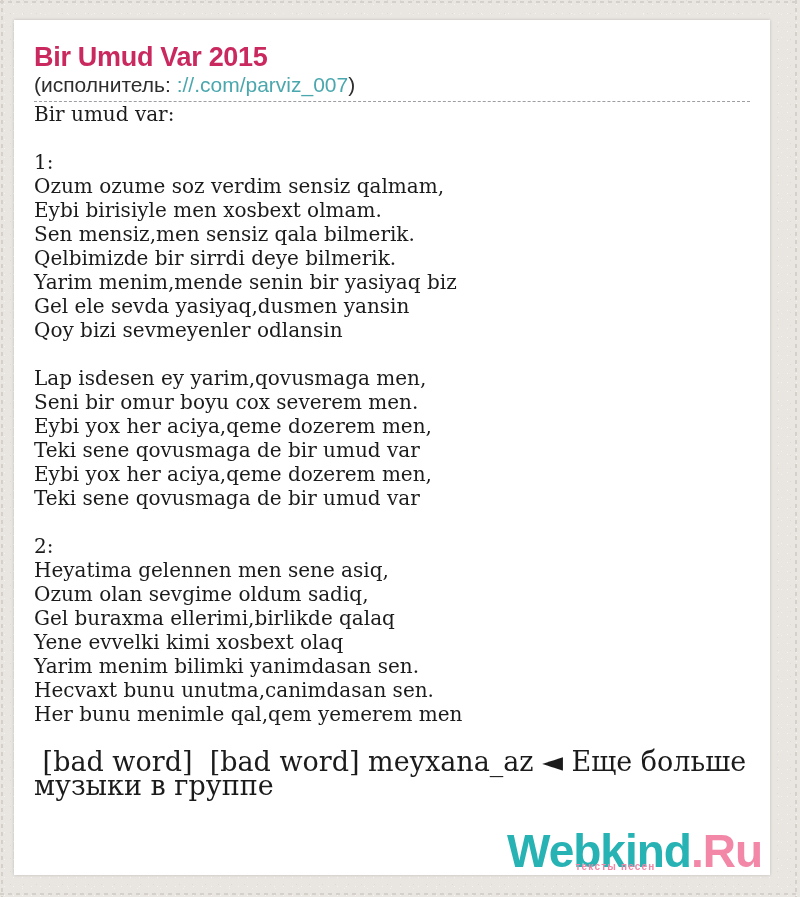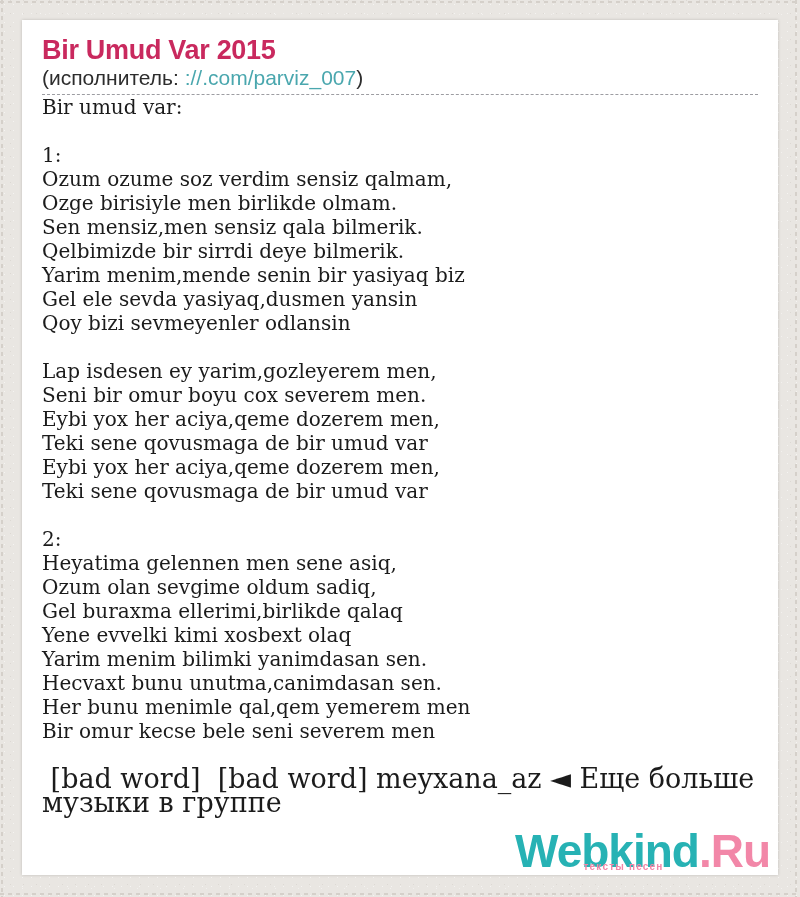--- a/index.html
+++ b/index.html
@@ -24,24 +24,24 @@
   .stitch-top { top: 1px; }
   .stitch-bottom { top: 893px; }
   .stitch-v {
     position: absolute; top: 0; height: 100%; width: 2px; z-index: 0;
     background: repeating-linear-gradient(180deg, #d5d0ca 0, #d5d0ca 4px, transparent 4px, transparent 8px);
   }
   .stitch-left { left: 1px; }
   .stitch-right { left: 795px; }
 
   .card {
-    position: absolute; left: 22px; top: 20px;
+    position: absolute; left: 14px; top: 20px;
     width: 756px; height: 855px;
     box-sizing: border-box;
-    padding: 15px 20px 0 20px;
+    padding: 22px 20px 0 20px;
     background: var(--card-bg, #ffffff);
     box-shadow: 0 0 3px rgba(0,0,0,0.18);
     z-index: 1;
   }
 
   .song-header {
     border-bottom: 1px dashed #9d9da2;
     padding-bottom: 6px;
   }
   .page-title {
@@ -114,43 +114,42 @@
   <header class="song-header">
     <h1 class="page-title">Bir Umud Var 2015</h1>
     <p class="artist-line"><span>(исполнитель: </span><a class="artist-link">://.com/parviz_007</a><span>)</span></p>
   </header>
 
   <section class="lyrics" id="lyrics-block">
       <div class="lyric-line">Bir umud var:</div>
       <div class="lyric-line"></div>
       <div class="lyric-line">1:</div>
       <div class="lyric-line">Ozum ozume soz verdim sensiz qalmam,</div>
-      <div class="lyric-line">Ozge birisiyle men birlikde olmam.</div>
+      <div class="lyric-line">Eybi birisiyle men xosbext olmam.</div>
       <div class="lyric-line">Sen mensiz,men sensiz qala bilmerik.</div>
       <div class="lyric-line">Qelbimizde bir sirrdi deye bilmerik.</div>
       <div class="lyric-line">Yarim menim,mende senin bir yasiyaq biz</div>
       <div class="lyric-line">Gel ele sevda yasiyaq,dusmen yansin</div>
       <div class="lyric-line">Qoy bizi sevmeyenler odlansin</div>
       <div class="lyric-line"></div>
-      <div class="lyric-line">Lap isdesen ey yarim,gozleyerem men,</div>
+      <div class="lyric-line">Lap isdesen ey yarim,qovusmaga men,</div>
       <div class="lyric-line">Seni bir omur boyu cox severem men.</div>
       <div class="lyric-line">Eybi yox her aciya,qeme dozerem men,</div>
       <div class="lyric-line">Teki sene qovusmaga de bir umud var</div>
       <div class="lyric-line">Eybi yox her aciya,qeme dozerem men,</div>
       <div class="lyric-line">Teki sene qovusmaga de bir umud var</div>
       <div class="lyric-line"></div>
       <div class="lyric-line">2:</div>
       <div class="lyric-line">Heyatima gelennen men sene asiq,</div>
       <div class="lyric-line">Ozum olan sevgime oldum sadiq,</div>
       <div class="lyric-line">Gel buraxma ellerimi,birlikde qalaq</div>
       <div class="lyric-line">Yene evvelki kimi xosbext olaq</div>
       <div class="lyric-line">Yarim menim bilimki yanimdasan sen.</div>
       <div class="lyric-line">Hecvaxt bunu unutma,canimdasan sen.</div>
       <div class="lyric-line">Her bunu menimle qal,qem yemerem men</div>
-      <div class="lyric-line">Bir omur kecse bele seni severem men</div>
       <div class="lyric-line"></div>
     </section>
 
   <p class="footer-note"> [bad word]  [bad word] meyxana_az ◄ Еще больше музыки в группе</p>
 
   <div class="logo">
     <div class="logo-main"><span class="logo-brand">Webkind</span><span class="logo-suffix">.Ru</span></div>
     <div class="logo-tagline">тексты песен</div>
   </div>
 </main>

